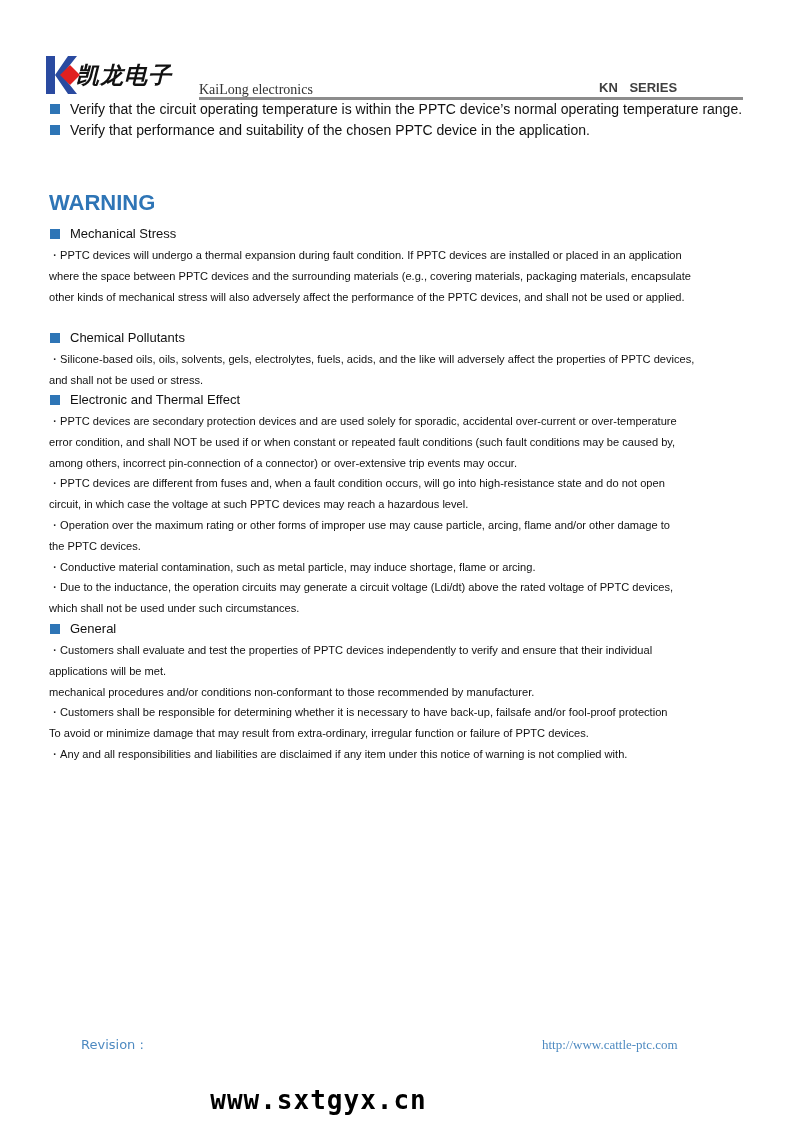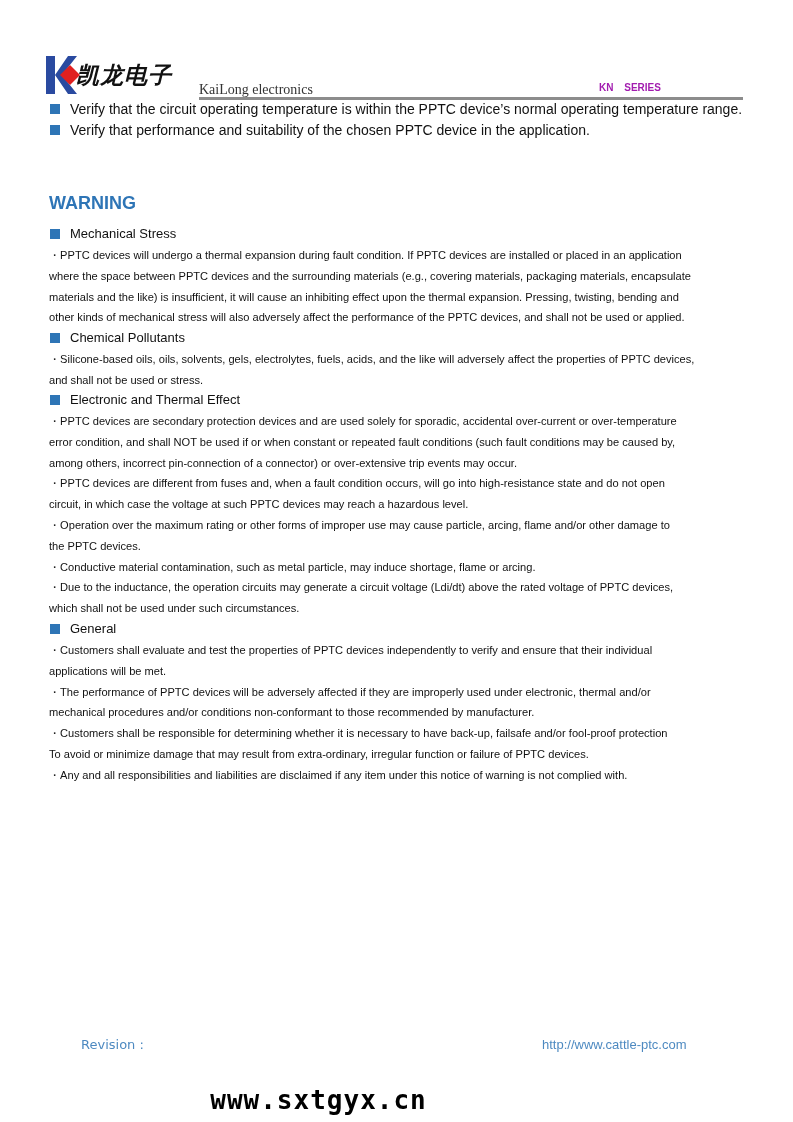--- a/index.html
+++ b/index.html
@@ -2,31 +2,31 @@
 <html><head>
 <meta charset="utf-8">
 <style>
   html, body { margin: 0; padding: 0; background: #ffffff; }
   body { width: 793px; height: 1122px; position: relative; overflow: hidden; font-family: "Liberation Sans", sans-serif; color: #111; }
   .abs { position: absolute; }
   
   .logo { left: 46px; top: 56px; width: 34px; height: 38px; }
   .logo-cn { left: 76px; top: 60px; font-family: "DejaVu Serif", serif; font-size: 23px; font-weight: bold; font-style: italic; letter-spacing: 1px; color: #111; line-height: 30px; }
   .logo-en { left: 199px; top: 82px; font-family: "Liberation Serif", serif; font-size: 14px; color: #333; line-height: 16px; }
-  .series { left: 599px; top: 79px; font-size: 10px; font-weight: bold; color: #a21caf; line-height: 18px; word-spacing: 8px; }
+  .series { left: 599px; top: 79px; font-size: 13px; font-weight: bold; color: #404040; line-height: 18px; word-spacing: 8px; }
   .header-rule { left: 199px; top: 97px; width: 544px; height: 3px; background: #8c8c8c; }
   
   .sq { display: inline-block; width: 10px; height: 10px; background: #2e75b6; vertical-align: middle; margin-right: 10px; position: relative; top: -1px; }
   .topline { left: 50px; font-size: 14px; line-height: 18px; white-space: nowrap; color: #111; }
-  .warning-title { left: 49px; top: 192px; font-size: 18px; font-weight: bold; color: #2e75b6; line-height: 22px; }
+  .warning-title { left: 49px; top: 192px; font-size: 22px; font-weight: bold; color: #2e75b6; line-height: 22px; }
   .section-head { left: 50px; font-size: 13px; line-height: 18px; white-space: nowrap; color: #111; }
   .para { left: 49px; width: 700px; font-size: 11.1px; line-height: 20.8px; color: #111; font-stretch: condensed; }
   .para .ln { display: block; white-space: nowrap; }
   .footer-left { left: 49px; top: 1037px; font-family: "DejaVu Sans", sans-serif; font-size: 13px; color: #2e75b6; opacity: 0.85; margin-left: 32px; }
-  .footer-right { left: 542px; top: 1037px; font-family: Liberation Sans, sans-serif; font-size: 13px; color: #2e75b6; opacity: 0.85; }
+  .footer-right { left: 542px; top: 1037px; font-family: Liberation Serif, serif; font-size: 13px; color: #2e75b6; opacity: 0.85; }
   .watermark { left: 0; width: 637px; top: 1085px; text-align: center; font-family: "DejaVu Sans Mono", monospace; font-size: 26px; font-weight: bold; color: #000; letter-spacing: 1px; }
 </style>
 </head>
 <body>
 
 <div class="abs logo">
   <svg width="34" height="38" viewBox="0 0 34 38">
     <rect x="0" y="0" width="9" height="38" fill="#2a4aa0"></rect>
     <polygon points="9,19 22,0 31,0 16,19 31,38 22,38" fill="#2a4aa0"></polygon>
     <polygon points="14,19 24,9 34,19 24,29" fill="#e02020"></polygon>
@@ -45,21 +45,20 @@
 </div>
 
 <div class="abs warning-title">WARNING</div>
 
 <div class="abs section-head" style="top:225px">
   <span class="sq"></span><span>Mechanical Stress</span>
 </div>
 <div class="abs para" style="top:245px">
   <span class="ln">・PPTC devices will undergo a thermal expansion during fault condition. If PPTC devices are installed or placed in an application</span>
   <span class="ln">where the space between PPTC devices and the surrounding materials (e.g., covering materials, packaging materials, encapsulate</span>
-  <span class="ln">materials and the like) is insufficient, it will cause an inhibiting effect upon the thermal expansion. Pressing, twisting, bending and</span>
   <span class="ln">other kinds of mechanical stress will also adversely affect the performance of the PPTC devices, and shall not be used or applied.</span>
 </div>
 
 <div class="abs section-head" style="top:329px">
   <span class="sq"></span><span>Chemical Pollutants</span>
 </div>
 <div class="abs para" style="top:349px">
   <span class="ln">・Silicone-based oils, oils, solvents, gels, electrolytes, fuels, acids, and the like will adversely affect the properties of PPTC devices,</span>
   <span class="ln">and shall not be used or stress.</span>
 </div>
@@ -79,21 +78,20 @@
   <span class="ln">・Due to the inductance, the operation circuits may generate a circuit voltage (Ldi/dt) above the rated voltage of PPTC devices,</span>
   <span class="ln">which shall not be used under such circumstances.</span>
 </div>
 
 <div class="abs section-head" style="top:620px">
   <span class="sq"></span><span>General</span>
 </div>
 <div class="abs para" style="top:640px">
   <span class="ln">・Customers shall evaluate and test the properties of PPTC devices independently to verify and ensure that their individual</span>
   <span class="ln">applications will be met.</span>
-  <span class="ln">・The performance of PPTC devices will be adversely affected if they are improperly used under electronic, thermal and/or</span>
   <span class="ln">mechanical procedures and/or conditions non-conformant to those recommended by manufacturer.</span>
   <span class="ln">・Customers shall be responsible for determining whether it is necessary to have back-up, failsafe and/or fool-proof protection</span>
   <span class="ln">To avoid or minimize damage that may result from extra-ordinary, irregular function or failure of PPTC devices.</span>
   <span class="ln">・Any and all responsibilities and liabilities are disclaimed if any item under this notice of warning is not complied with.</span>
 </div>
 
 <div class="abs footer-left">Revision :</div>
 <div class="abs footer-right">http://www.cattle-ptc.com</div>
 <div class="abs watermark">www.sxtgyx.cn</div>
 

